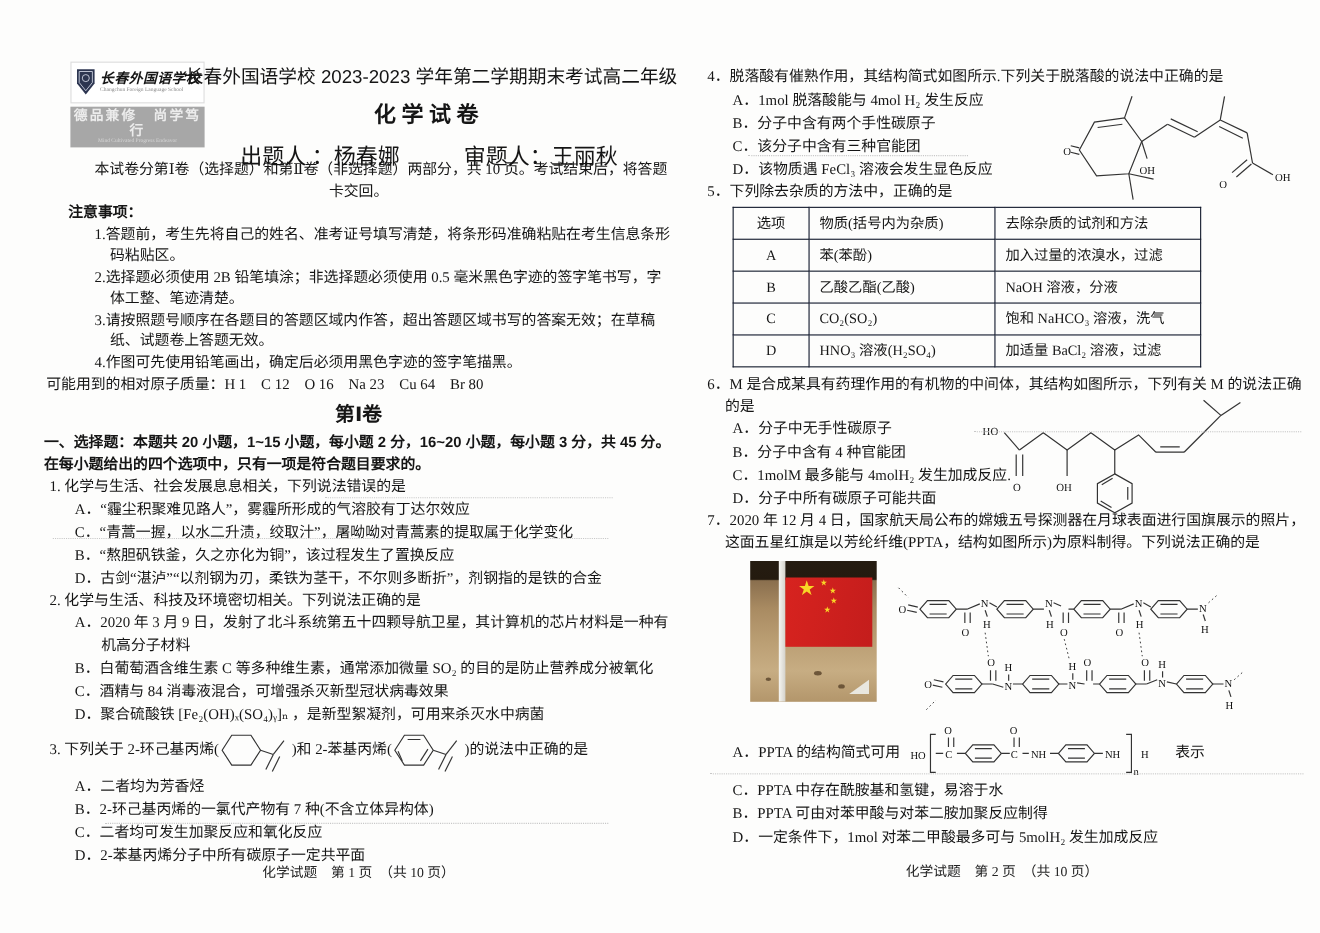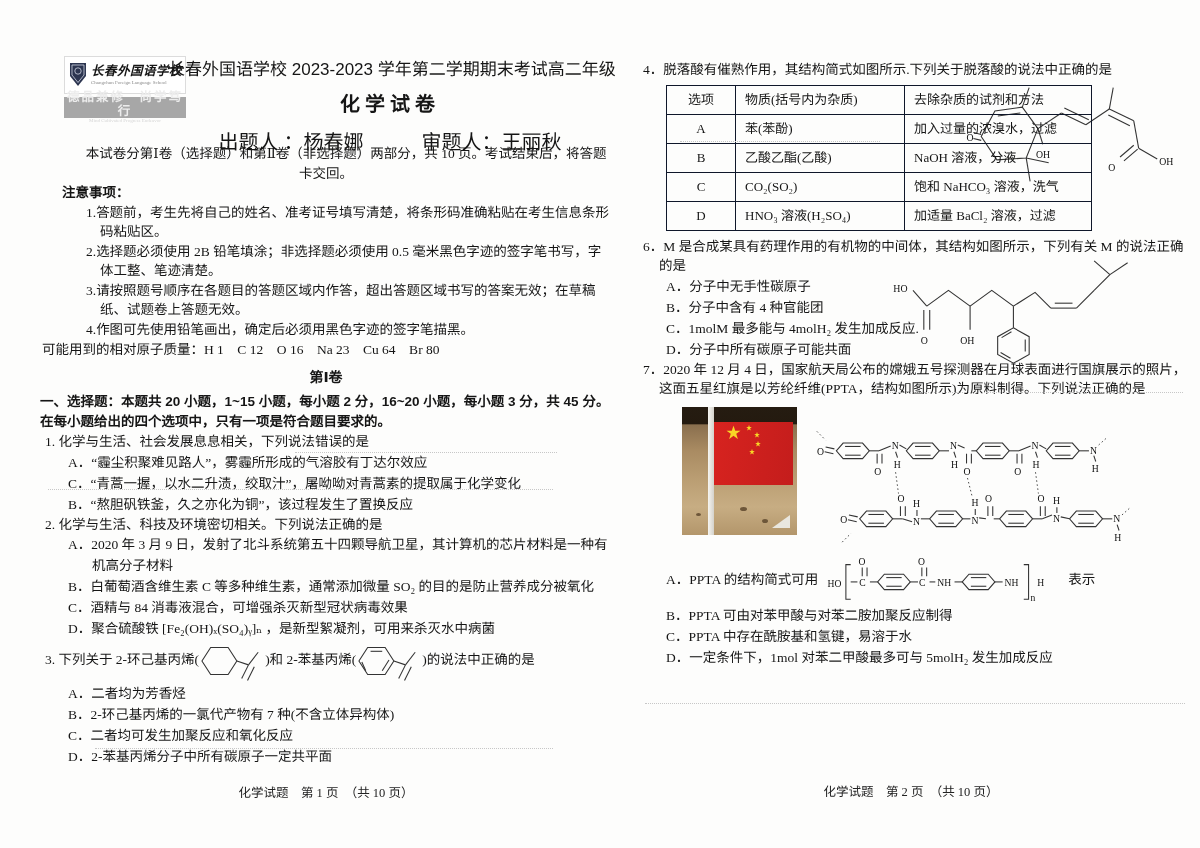--- a/index.html
+++ b/index.html
@@ -8,37 +8,37 @@
   .page{position:absolute;top:0;height:848px;}
   #p1{left:40px;width:572px;}
   #p2{left:630px;width:562px;}
   .heiti{font-family:"Liberation Sans","DejaVu Sans",sans-serif;}
   
   .logo-wrap{position:absolute;left:24px;top:56px;width:122px;}
   .logo-top{height:38px;background:#fff;border:1px solid #dcdcdc;display:flex;align-items:center;padding:1px 3px;box-sizing:border-box;}
   .logo-text{margin-left:3px;line-height:1;}
   .school-cal{font-weight:bold;font-style:italic;font-size:12.5px;letter-spacing:.5px;white-space:nowrap;}
   .school-en{font-size:5px;color:#8a8a8a;white-space:nowrap;margin-top:2px;}
-  .logo-motto{margin-top:3px;height:21px;background:#a7a7a7;color:#ececec;text-align:center;
+  .logo-motto{margin-top:3px;height:37px;background:#a7a7a7;color:#ececec;text-align:center;
               display:flex;flex-direction:column;justify-content:center;}
   .motto-cn{font-size:12.5px;font-weight:bold;letter-spacing:2px;line-height:1.1;}
   .motto-en{font-size:5px;color:#d6d6d6;line-height:1.2;}
   .title-block{position:absolute;left:128px;top:55px;width:444px;text-align:center;}
   .school-line{font-size:17px;font-weight:normal;white-space:nowrap;}
   .paper-title{font-size:20px;font-weight:bold;letter-spacing:5px;margin-top:8px;}
   .setters{font-size:20px;margin-top:9px;}
   .setters .gap{display:inline-block;width:58px;}
   
   .body1{position:absolute;left:0;top:144px;width:572px;font-size:13.5px;line-height:19.5px;}
   .body2{position:absolute;left:8px;top:60px;width:552px;font-size:13.5px;line-height:19.5px;}
   .indent-para{text-indent:3em;text-align:center;}
   .notes-title{margin-left:22px;font-weight:bold;}
   .note{margin-left:46px;padding-left:14px;text-indent:-14px;}
   .masses{margin-left:2px;margin-top:1px;}
-  .volume{text-align:center;font-weight:bold;font-size:14px;margin:8px 0 5px;}
+  .volume{text-align:center;font-weight:bold;font-size:18px;margin:8px 0 5px;}
   .section{font-weight:bold;margin:1px 0 1px;}
   .stem{margin-left:5px;padding-left:16px;text-indent:-16px;}
   .opt{margin-left:28px;padding-left:24px;text-indent:-24px;line-height:21px;}
   .q{position:relative;}
   .footer{position:absolute;left:0;right:0;text-align:center;font-size:12.5px;color:#222;}
   #p1 .footer{bottom:47px;}
   #p2 .footer{bottom:48px;}
   
   svg.chem line,svg.chem polyline,svg.chem polygon,svg.chem path{stroke:#333;stroke-width:1.1;fill:none;}
   svg.chem text{fill:#111;font-size:10px;font-family:"Liberation Serif","DejaVu Serif",serif;}
@@ -104,20 +104,21 @@
     <div class="note">4.作图可先使用铅笔画出，确定后必须用黑色字迹的签字笔描黑。</div>
     <div class="masses">可能用到的相对原子质量：H 1　C 12　O 16　Na 23　Cu 64　Br 80</div>
     <div class="volume heiti">第Ⅰ卷</div>
     <div class="section heiti">一、选择题：本题共 20 小题，1~15 小题，每小题 2 分，16~20 小题，每小题 3 分，共 45 分。在每小题给出的四个选项中，只有一项是符合题目要求的。</div>
 
     <div class="q">
       <div class="stem">1. 化学与生活、社会发展息息相关，下列说法错误的是</div>
       <div class="opt">A．“霾尘积聚难见路人”，雾霾所形成的气溶胶有丁达尔效应</div>
       <div class="opt">C．“青蒿一握，以水二升渍，绞取汁”，屠呦呦对青蒿素的提取属于化学变化</div>
       <div class="opt">B．“熬胆矾铁釜，久之亦化为铜”，该过程发生了置换反应</div>
+      <div class="opt">D．古剑“湛泸”“以剂钢为刃，柔铁为茎干，不尔则多断折”，剂钢指的是铁的合金</div>
     </div>
 
     <div class="q">
       <div class="stem">2. 化学与生活、科技及环境密切相关。下列说法正确的是</div>
       <div class="opt">A．2020 年 3 月 9 日，发射了北斗系统第五十四颗导航卫星，其计算机的芯片材料是一种有机高分子材料</div>
       <div class="opt">B．白葡萄酒含维生素 C 等多种维生素，通常添加微量 SO₂ 的目的是防止营养成分被氧化</div>
       <div class="opt">C．酒精与 84 消毒液混合，可增强杀灭新型冠状病毒效果</div>
       <div class="opt">D．聚合硫酸铁 [Fe₂(OH)ₓ(SO₄)ᵧ]ₙ ，是新型絮凝剂，可用来杀灭水中病菌</div>
     </div>
 
@@ -148,20 +149,26 @@
   </div>
 
   <div class="footer">化学试题　第 1 页　（共 10 页）</div>
 </div>
 
 <div class="page" id="p2">
   <div class="body2">
 
     <div class="q">
       <div class="stem">4．脱落酸有催熟作用，其结构简式如图所示.下列关于脱落酸的说法中正确的是</div>
+      <div style="width:330px;">
+        <div class="opt">A．1mol 脱落酸能与 4mol H₂  发生反应</div>
+        <div class="opt">B．分子中含有两个手性碳原子</div>
+        <div class="opt">C．该分子中含有三种官能团</div>
+        <div class="opt">D．该物质遇 FeCl₃ 溶液会发生显色反应</div>
+      </div>
       <svg class="chem q4-struct" width="232" height="132" viewBox="0 0 232 135">
         <polygon points="16,70 30,44 58,40 74,62 62,92 32,94"></polygon>
         <line x1="33" y1="49" x2="56" y2="46"></line>
         <text x="1" y="75">O</text>
         <line x1="8" y1="66" x2="16" y2="68"></line>
           <line x1="8" y1="72" x2="16" y2="74"></line>
         <line x1="58" y1="40" x2="65" y2="20"></line>
         <line x1="74" y1="62" x2="98" y2="46"></line>
         <line x1="98" y1="46" x2="123" y2="58"></line>
           <line x1="101" y1="41" x2="126" y2="53"></line>
@@ -176,20 +183,21 @@
         <line x1="177" y1="82" x2="196" y2="93"></line>
         <text x="198" y="99">OH</text>
         <line x1="74" y1="62" x2="79" y2="78"></line>
         <text x="72" y="92">OH</text>
         <line x1="62" y1="92" x2="85" y2="97"></line>
           <line x1="62" y1="92" x2="66" y2="116"></line>
       </svg>
     </div>
 
     <div class="q">
+      <div class="stem">5．下列除去杂质的方法中，正确的是</div>
       <table class="q5-table">
         <tbody>
             <tr>
           <td>选项</td>
           <td>物质(括号内为杂质)</td>
           <td>去除杂质的试剂和方法</td>
         </tr>
         <tr>
           <td>A</td>
           <td>苯(苯酚)</td>
@@ -381,22 +389,22 @@
           <line x1="134" y1="28" x2="142" y2="28"></line>
           <use href="#bz" x="142" y="20"></use>
           <line x1="176" y1="28" x2="184" y2="28"></line>
           <text x="186" y="32">NH</text>
           <path d="M206,10 L211,10 L211,46 L206,46"></path>
           <text x="213" y="48" font-size="8">n</text>
           <text x="220" y="32" font-size="11">H</text>
         </svg>
         <span>表示</span>
       </div>
+      <div class="opt">C．PPTA 中存在酰胺基和氢键，易溶于水</div>
       <div class="opt">B．PPTA 可由对苯甲酸与对苯二胺加聚反应制得</div>
-      <div class="opt">C．PPTA 中存在酰胺基和氢键，易溶于水</div>
       <div class="opt">D．一定条件下，1mol 对苯二甲酸最多可与 5molH₂ 发生加成反应</div>
     </div>
   </div>
 
   <div class="footer">化学试题　第 2 页　（共 10 页）</div>
 </div>
 
 <div class="artifact" style="left:295px;top:452px;width:262px;"></div>
 <div class="artifact" style="left:48px;top:489px;width:505px;"></div>
 <div class="artifact" style="left:95px;top:748px;width:458px;"></div>

